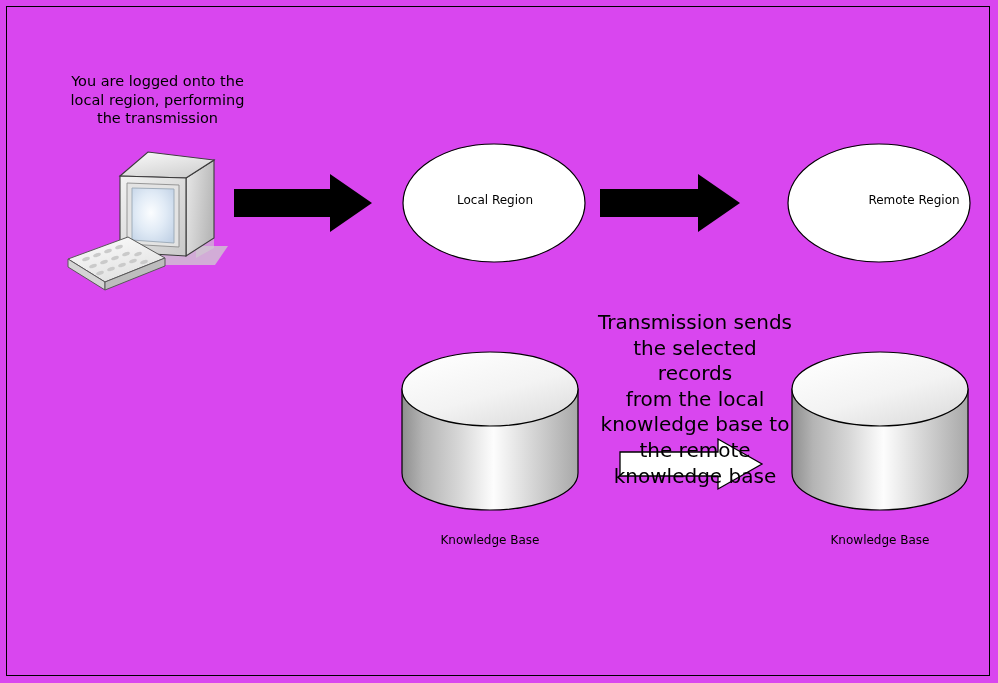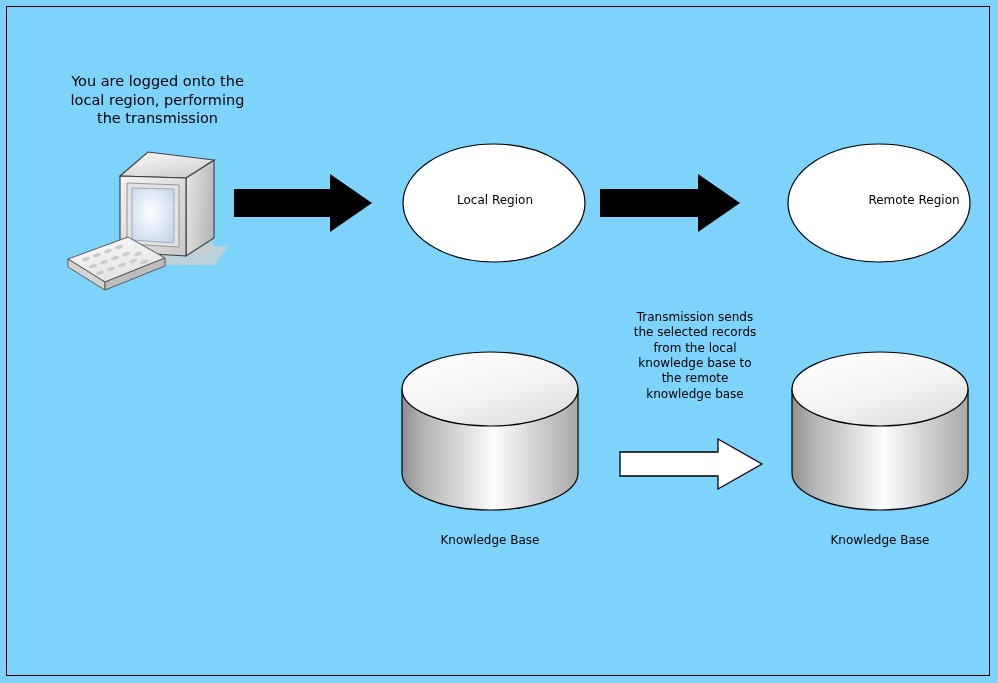--- a/index.html
+++ b/index.html
@@ -4,21 +4,21 @@
 <style>
   html, body {
     margin: 0;
     padding: 0;
     background: #ffffff;
   }
   #page {
     position: relative;
     width: 998px;
     height: 683px;
-    background: #7dd3fc;
+    background: #d946ef;
     overflow: hidden;
     font-family: "DejaVu Sans", sans-serif;
   }
   #diagram-border {
     position: absolute;
     left: 6px;
     top: 6px;
     width: 984px;
     height: 670px;
     border: 1px solid #000000;
@@ -42,21 +42,21 @@
   #login-note {
     left: 35px;
     top: 72px;
     width: 245px;
     font-size: 14.5px;
   }
   #transmission-note {
     left: 597px;
     top: 310px;
     width: 196px;
-    font-size: 12px;
+    font-size: 20px;
   }
   .shape-label {
     position: absolute;
     text-align: center;
     color: #000000;
     font-size: 12px;
     font-family: "DejaVu Sans", sans-serif;
   }
   #local-region-label  { left: 400px; top: 193px; width: 190px; }
   #remote-region-label { left: 819px; top: 193px; width: 190px; }

